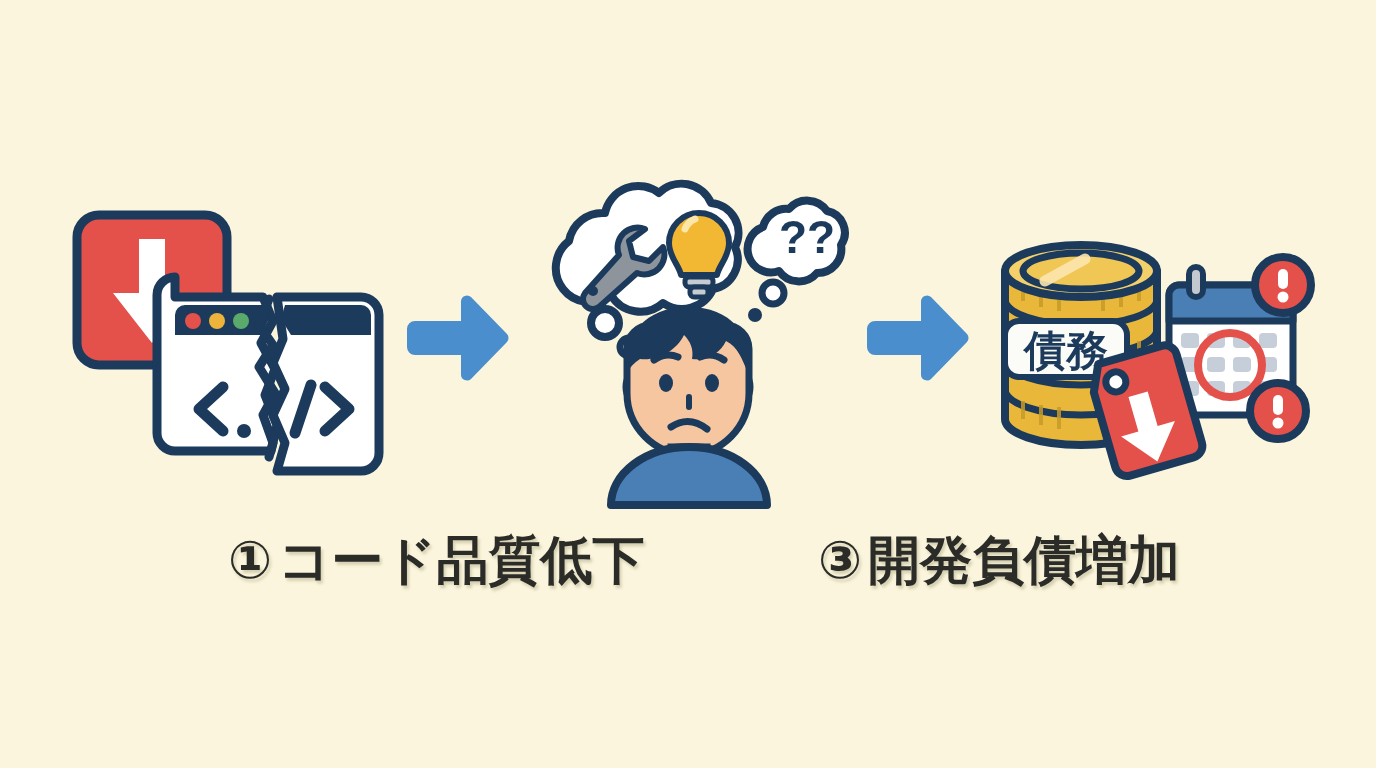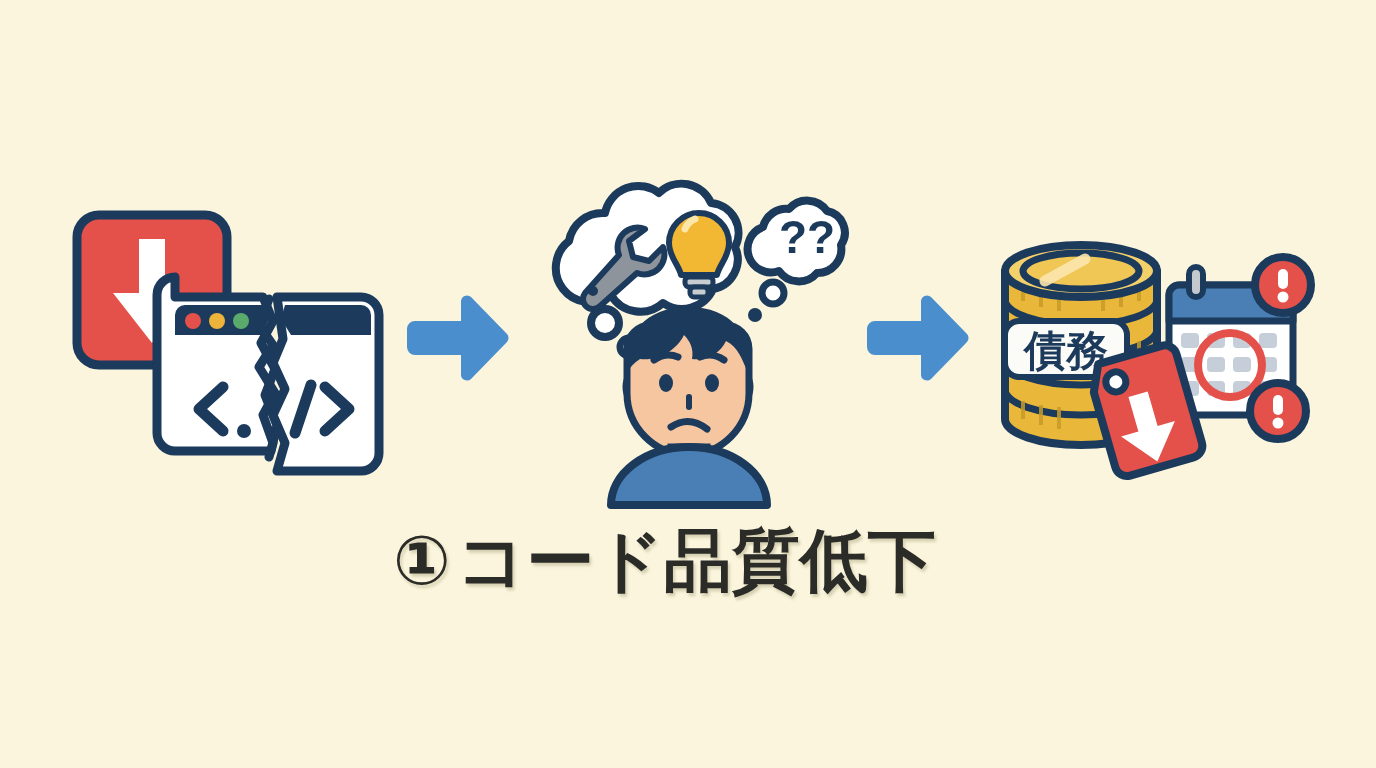--- a/index.html
+++ b/index.html
@@ -58,21 +58,21 @@
     width: 1376px;
     height: 96px;
     display: flex;
     align-items: center;
     justify-content: center;
   }
   .label {
     width: 330px;
     flex: 0 0 auto;
     text-align: center;
-    font-size: 68px;
+    font-size: 52px;
     font-weight: bold;
     color: #2b2b28;
     letter-spacing: 0px;
     white-space: nowrap;
     text-shadow: 2px 3px 3px rgba(120,110,70,0.28);
     line-height: 1;
   }
   .label .num { margin-right: 6px; }
   .label-gap { width: 130px; flex: 0 0 auto; }
 
@@ -271,15 +271,18 @@
     </div>
 
   </div>
 
   <div class="labels">
     <div class="label">
       <span class="num">①</span><span>コード品質低下</span>
     </div>
     <div class="label-gap"></div>
     <div class="label-gap"></div>
+    <div class="label">
+      <span class="num">③</span><span>開発負債増加</span>
+    </div>
   </div>
 
 </div>
 
 </body></html>

